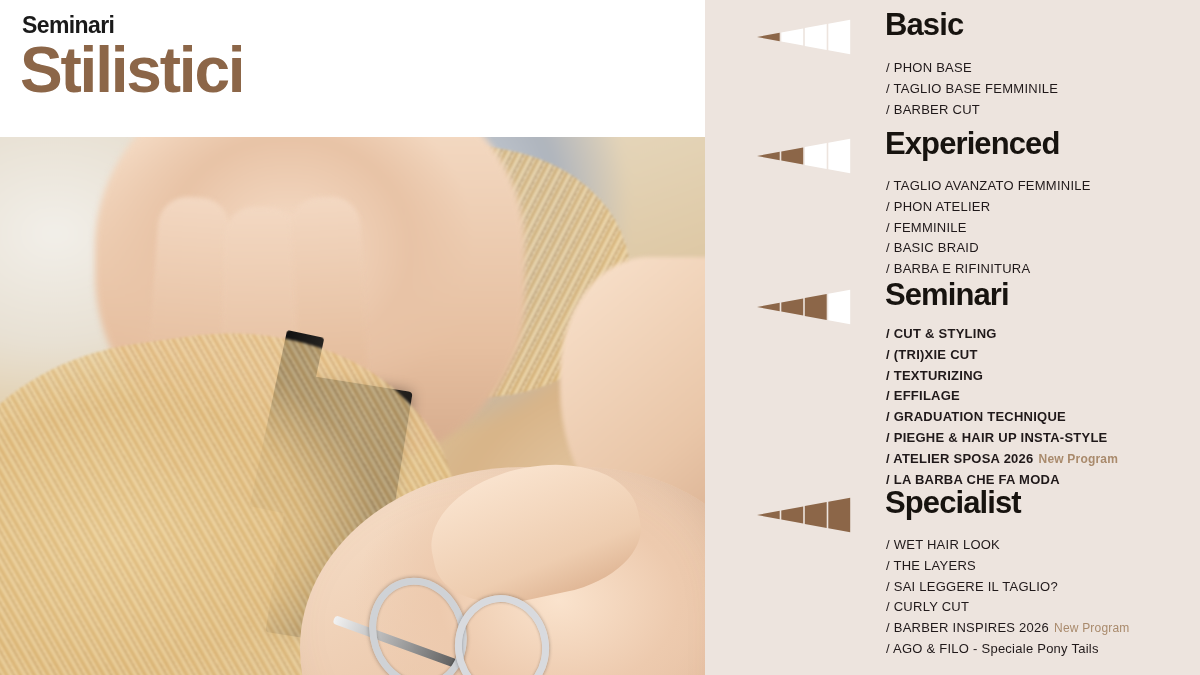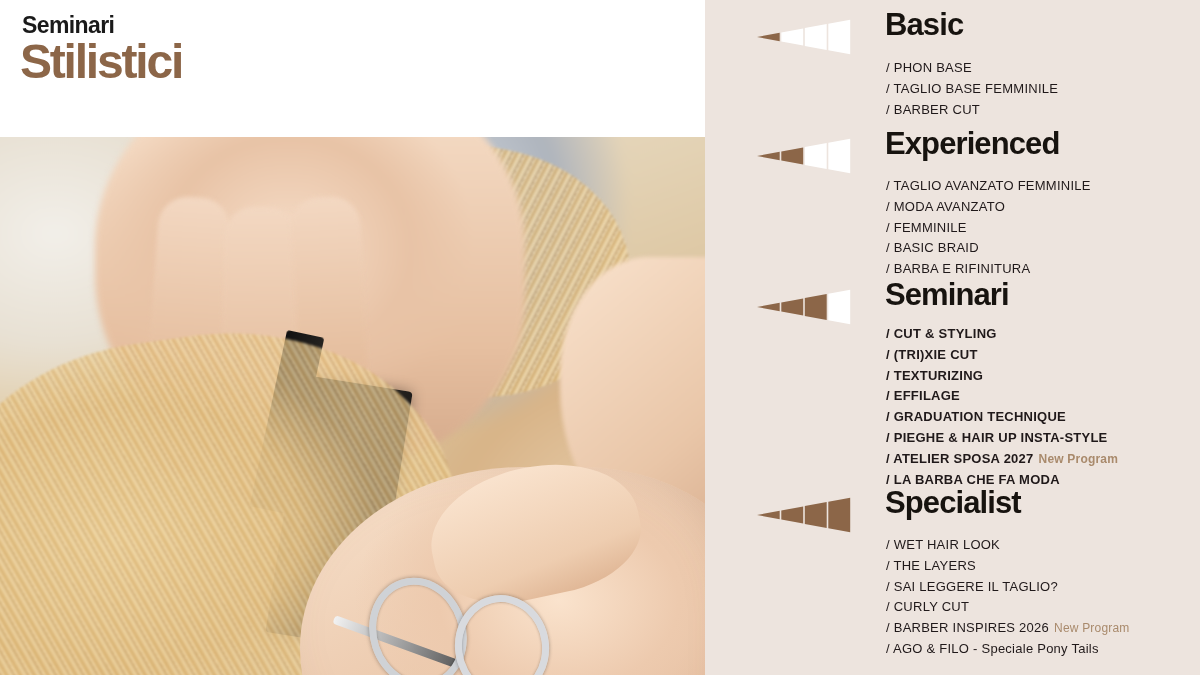--- a/index.html
+++ b/index.html
@@ -19,21 +19,21 @@
     position:absolute; left:0; top:0; width:705px; height:137px;
     background:#ffffff; z-index:5;
   }
   #seminari{
     position:absolute; left:22px; top:14px;
     font-size:23px; font-weight:bold; color:#1a1a1a;
     letter-spacing:-0.6px; line-height:1;
   }
   #stilistici{
     position:absolute; left:20px; top:37px;
-    font-size:48px; font-weight:bold; color:#8C6648;
+    font-size:64px; font-weight:bold; color:#8C6648;
     letter-spacing:-2.2px; line-height:1.05;
   }
 
   
   #photo{
     position:absolute; left:0; top:137px; width:705px; height:538px;
     overflow:hidden; background:#d9c6ad;
   }
   .ph{ position:absolute; }
 
@@ -237,42 +237,42 @@
     <div class="section" style="top: 137px;">
       <svg class="arrow" viewBox="0 0 100 38">
         <polygon points="2,19 24.7,14.773936170212767 24.7,23.226063829787233 2,19" fill="#8C6648"></polygon>
         <polygon points="26.3,14.476063829787233 48.2,10.398936170212766 48.2,27.601063829787236 26.3,23.523936170212767" fill="#8C6648"></polygon>
         <polygon points="49.8,10.101063829787234 71.7,6.023936170212766 71.7,31.976063829787236 49.8,27.898936170212764" fill="#FFFFFF"></polygon>
         <polygon points="73.3,5.726063829787234 95.2,1.6489361702127674 95.2,36.351063829787236 73.3,32.273936170212764" fill="#FFFFFF"></polygon>
       </svg>
       <div class="sec-head">Experienced</div>
       <ul class="sec-list" style="top: 39px;">
         <li><span>/ TAGLIO AVANZATO FEMMINILE</span></li>
-        <li><span>/ MODA AVANZATO</span></li>
+        <li><span>/ PHON ATELIER</span></li>
         <li><span>/ FEMMINILE</span></li>
         <li><span>/ BASIC BRAID</span></li>
         <li><span>/ BARBA E RIFINITURA</span></li>
       </ul>
     </div>
     <div class="section" style="top: 288px;">
       <svg class="arrow" viewBox="0 0 100 38">
         <polygon points="2,19 24.7,14.773936170212767 24.7,23.226063829787233 2,19" fill="#8C6648"></polygon>
         <polygon points="26.3,14.476063829787233 48.2,10.398936170212766 48.2,27.601063829787236 26.3,23.523936170212767" fill="#8C6648"></polygon>
         <polygon points="49.8,10.101063829787234 71.7,6.023936170212766 71.7,31.976063829787236 49.8,27.898936170212764" fill="#8C6648"></polygon>
         <polygon points="73.3,5.726063829787234 95.2,1.6489361702127674 95.2,36.351063829787236 73.3,32.273936170212764" fill="#FFFFFF"></polygon>
       </svg>
       <div class="sec-head">Seminari</div>
       <ul class="sec-list" style="top: 36px; font-weight: bold;">
         <li><span>/ CUT &amp; STYLING</span></li>
         <li><span>/ (TRI)XIE CUT</span></li>
         <li><span>/ TEXTURIZING</span></li>
         <li><span>/ EFFILAGE</span></li>
         <li><span>/ GRADUATION TECHNIQUE</span></li>
         <li><span>/ PIEGHE &amp; HAIR UP INSTA-STYLE</span></li>
-        <li><span>/ ATELIER SPOSA 2027</span><span class="np">New Program</span></li>
+        <li><span>/ ATELIER SPOSA 2026</span><span class="np">New Program</span></li>
         <li><span>/ LA BARBA CHE FA MODA</span></li>
       </ul>
     </div>
     <div class="section" style="top: 496px;">
       <svg class="arrow" viewBox="0 0 100 38">
         <polygon points="2,19 24.7,14.773936170212767 24.7,23.226063829787233 2,19" fill="#8C6648"></polygon>
         <polygon points="26.3,14.476063829787233 48.2,10.398936170212766 48.2,27.601063829787236 26.3,23.523936170212767" fill="#8C6648"></polygon>
         <polygon points="49.8,10.101063829787234 71.7,6.023936170212766 71.7,31.976063829787236 49.8,27.898936170212764" fill="#8C6648"></polygon>
         <polygon points="73.3,5.726063829787234 95.2,1.6489361702127674 95.2,36.351063829787236 73.3,32.273936170212764" fill="#8C6648"></polygon>
       </svg>

